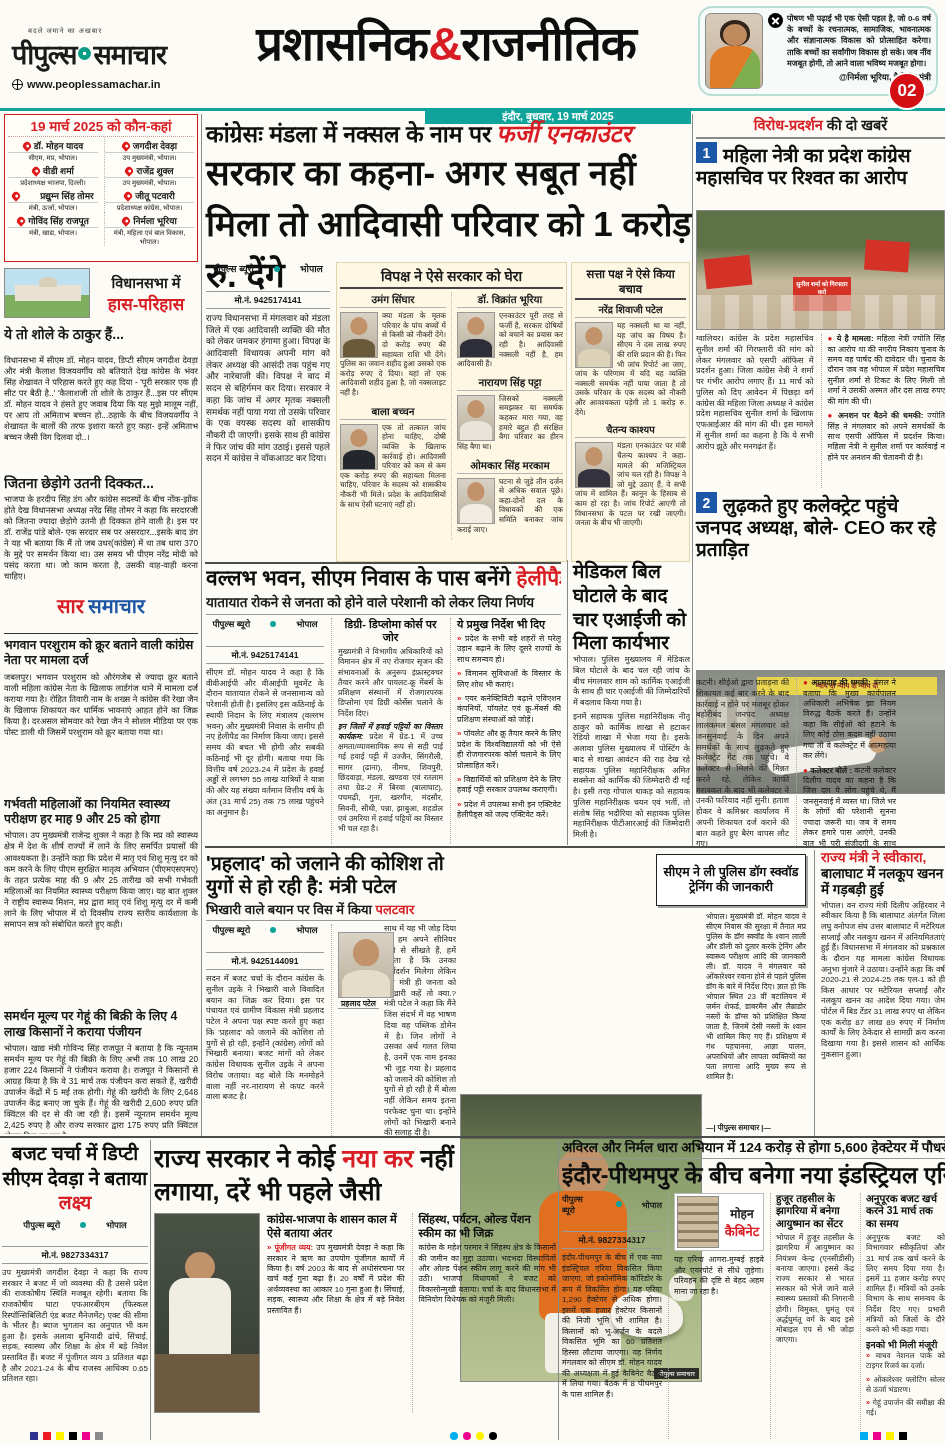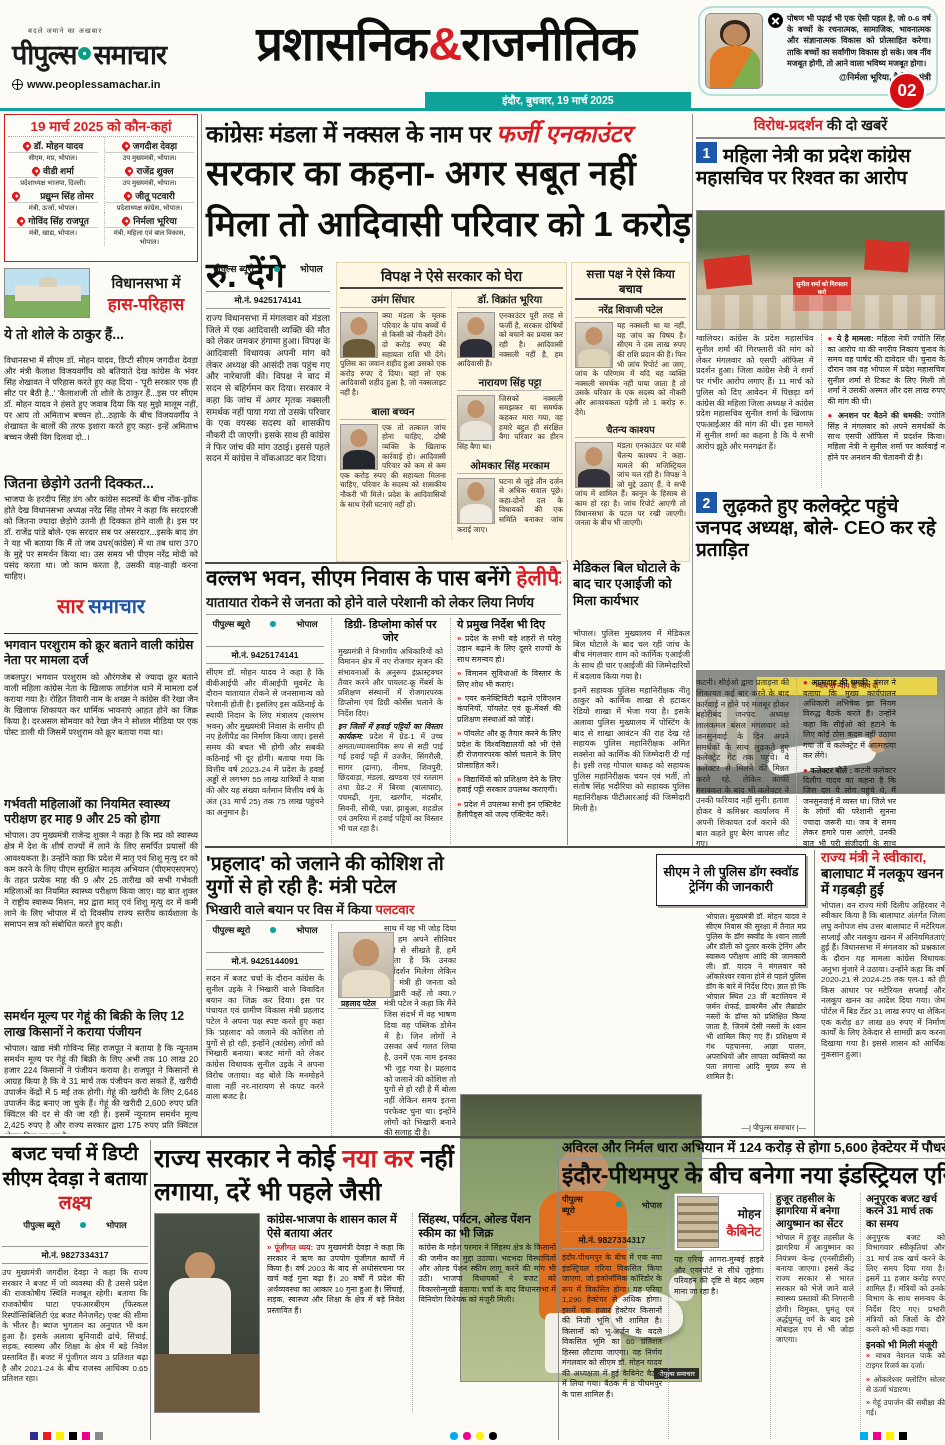--- a/index.html
+++ b/index.html
@@ -72,21 +72,21 @@
     <div style="flex:1">
       <div style="display:flex;gap:4px">
         <span class="xicon"></span>
         <div style="font-size:8px;line-height:1.4;text-align:justify;font-weight:600;color:#222">पोषण भी पढ़ाई भी एक ऐसी पहल है, जो 0-6 वर्ष के बच्चों के रचनात्मक, सामाजिक, भावनात्मक और संज्ञानात्मक विकास को प्रोत्साहित करेगा। ताकि बच्चों का सर्वांगीण विकास हो सके। जब नींव मजबूत होगी, तो आने वाला भविष्य मजबूत होगा।</div>
       </div>
       <div style="font-size:8.6px;font-weight:800;text-align:right;margin-top:2px">@निर्मला भूरिया, कैबिनेट मंत्री</div>
     </div>
   </div>
 
   <div class="abs" style="left:0;top:108px;width:945px;height:3px;background:#0fa39b"></div>
-  <div class="abs" style="left:425px;top:92px;width:266px;height:16px;background:#0fa39b;color:#fff;font-size:10.5px;font-weight:700;text-align:center;line-height:16px">इंदौर, बुधवार, 19 मार्च 2025</div>
+  <div class="abs" style="left:425px;top:108px;width:266px;height:16px;background:#0fa39b;color:#fff;font-size:10.5px;font-weight:700;text-align:center;line-height:16px">इंदौर, बुधवार, 19 मार्च 2025</div>
   <div class="abs" style="left:888px;top:72px;width:38px;height:38px;border-radius:50%;background:#d40f14;border:2.5px solid #fff;color:#fff;font-size:17px;font-weight:900;text-align:center;line-height:34px;z-index:6">02</div>
 
   <div class="abs" style="left:4px;top:114px;width:194px;height:148px;border:1.5px solid #d21a1a;padding:2px 3px;background:#fffdf8">
     <div class="red" style="font-size:13.5px;font-weight:900;text-align:center;border-bottom:1px dotted #c99;padding-bottom:1px">19 मार्च 2025 को कौन-कहां</div>
     <div style="display:grid;grid-template-columns:1fr 1fr;column-gap:6px">
       <div style="padding-top:2px">
           <div style="display:flex;gap:3px;align-items:center;justify-content:center">
             <span class="pin"></span>
             <b style="font-size:9px">डॉ. मोहन यादव</b>
           </div>
@@ -163,21 +163,21 @@
 
   <div class="abs" style="left:4px;top:592px;width:194px;height:542px;overflow:hidden">
     <div style="text-align:center;border-bottom:1.5px solid #333;padding-bottom:14px;margin-bottom:4px">
       <span class="red" style="font-size:20px;font-weight:900">सार</span>
       <span class="blue" style="font-size:20px;font-weight:900">समाचार</span>
     </div>
     <div style="font-size:12.3px;font-weight:900;line-height:1.25;margin:4px 0 3px">भगवान परशुराम को क्रूर बताने वाली कांग्रेस नेता पर मामला दर्ज</div>
     <div class="bd" style="height:118px">जबलपुर। भगवान परशुराम को औरंगजेब से ज्यादा क्रूर बताने वाली महिला कांग्रेस नेता के खिलाफ लार्डगंज थाने में मामला दर्ज कराया गया है। रोहित तिवारी नाम के शख्स ने कांग्रेस की रेखा जैन के खिलाफ शिकायत कर धार्मिक भावनाएं आहत होने का जिक्र किया है। दरअसल सोमवार को रेखा जैन ने सोशल मीडिया पर एक पोस्ट डाली थी जिसमें परशुराम को क्रूर बताया गया था।</div>
     <div style="font-size:12.3px;font-weight:900;line-height:1.25;margin:7px 0 3px">गर्भवती महिलाओं का नियमित स्वास्थ्य परीक्षण हर माह 9 और 25 को होगा</div>
     <div class="bd" style="height:172px">भोपाल। उप मुख्यमंत्री राजेन्द्र शुक्ल ने कहा है कि मप्र को स्वास्थ्य क्षेत्र में देश के शीर्ष राज्यों में लाने के लिए समर्पित प्रयासों की आवश्यकता है। उन्होंने कहा कि प्रदेश में मातृ एवं शिशु मृत्यु दर को कम करने के लिए पीएम सुरक्षित मातृत्व अभियान (पीएमएसएमए) के तहत प्रत्येक माह की 9 और 25 तारीख को सभी गर्भवती महिलाओं का नियमित स्वास्थ्य परीक्षण किया जाए। यह बात शुक्ल ने राष्ट्रीय स्वास्थ्य मिशन, मप्र द्वारा मातृ एवं शिशु मृत्यु दर में कमी लाने के लिए भोपाल में दो दिवसीय राज्य स्तरीय कार्यशाला के समापन सत्र को संबोधित करते हुए कही।</div>
-    <div style="font-size:12.3px;font-weight:900;line-height:1.25;margin:7px 0 3px">समर्थन मूल्य पर गेहूं की बिक्री के लिए 12 लाख किसानों ने कराया पंजीयन</div>
+    <div style="font-size:12.3px;font-weight:900;line-height:1.25;margin:7px 0 3px">समर्थन मूल्य पर गेहूं की बिक्री के लिए 4 लाख किसानों ने कराया पंजीयन</div>
     <div class="bd">भोपाल। खाद्य मंत्री गोविन्द सिंह राजपूत ने बताया है कि न्यूनतम समर्थन मूल्य पर गेहूं की बिक्री के लिए अभी तक 10 लाख 20 हजार 224 किसानों ने पंजीयन कराया है। राजपूत ने किसानों से आग्रह किया है कि वे 31 मार्च तक पंजीयन करा सकते हैं, खरीदी उपार्जन केंद्रों में 5 मई तक होगी। गेहूं की खरीदी के लिए 2,648 उपार्जन केंद्र बनाए जा चुके हैं। गेहूं की खरीदी 2,600 रुपए प्रति क्विंटल की दर से की जा रही है। इसमें न्यूनतम समर्थन मूल्य 2,425 रुपए है और राज्य सरकार द्वारा 175 रुपए प्रति क्विंटल बोनस दिया जा रहा है।</div>
   </div>
 
   <div class="vr" style="left:201px;top:114px;height:1022px"></div>
   <div class="vr" style="left:692px;top:114px;height:732px"></div>
 
   <div class="abs" style="left:206px;top:116px;width:486px">
     <span class="hl" style="font-size:23px">कांग्रेसः मंडला में नक्सल के नाम पर</span>
     <span class="red" style="font-size:24px;font-weight:900;font-style:italic">फर्जी एनकाउंटर</span>
   </div>
@@ -290,21 +290,21 @@
         <div class="bl"><span class="arr">»</span> <span>विमानन सुविधाओं के विस्तार के लिए शोध भी कराएं।</span></div>
         <div class="bl"><span class="arr">»</span> <span>एयर कनेक्टिविटी बढ़ाने एविएशन कंपनियों, पॉयलेट एवं क्रू-मेंबर्स की प्रशिक्षण संस्थाओं को जोड़ें।</span></div>
         <div class="bl"><span class="arr">»</span> <span>पॉयलेट और क्रू तैयार करने के लिए प्रदेश के विश्वविद्यालयों को भी ऐसे ही रोजगारपरक कोर्स चलाने के लिए प्रोत्साहित करें।</span></div>
         <div class="bl"><span class="arr">»</span> <span>विद्यार्थियों को प्रशिक्षण देने के लिए हवाई पट्टी सरकार उपलब्ध कराएगी।</span></div>
         <div class="bl"><span class="arr">»</span> <span>प्रदेश में उपलब्ध सभी इन एक्टिवेट हेलीपैड्स को जल्द एक्टिवेट करें।</span></div>
       </div>
     </div>
   </div>
 
   <div class="abs" style="left:567px;top:560px;width:123px;height:285px;border-left:1px solid #8a8a8a;padding-left:5px;overflow:hidden">
-    <div class="hl" style="font-size:13px;line-height:1.25;margin-bottom:20px">मेडिकल बिल घोटाले के बाद चार एआईजी को मिला कार्यभार</div>
+    <div class="hl" style="font-size:19px;line-height:1.25;margin-bottom:0">मेडिकल बिल घोटाले के बाद चार एआईजी को मिला कार्यभार</div>
     <div class="bd" style="font-size:8.1px">भोपाल। पुलिस मुख्यालय में मेडिकल बिल घोटाले के बाद चल रही जांच के बीच मंगलवार शाम को कार्मिक एआईजी के साथ ही चार एआईजी की जिम्मेदारियों में बदलाव किया गया है।</div>
     <div class="bd" style="font-size:8.1px;margin-top:3px">इनमें सहायक पुलिस महानिरीक्षक नीतू ठाकुर को कार्मिक शाखा से हटाकर रेडियो शाखा में भेजा गया है। इसके अलावा पुलिस मुख्यालय में पोस्टिंग के बाद से शाखा आवंटन की राह देख रहे सहायक पुलिस महानिरीक्षक अमित सक्सेना को कार्मिक की जिम्मेदारी दी गई है। इसी तरह गोपाल धाकड़ को सहायक पुलिस महानिरीक्षक चयन एवं भर्ती, तो संतोष सिंह भदौरिया को सहायक पुलिस महानिरीक्षक पीटीआरआई की जिम्मेदारी मिली है।</div>
   </div>
 
   <div class="abs" style="left:696px;top:114px;width:249px;text-align:center;font-size:14.5px;font-weight:900;border-bottom:2px solid #888;padding-bottom:3px">
     <span class="red">विरोध-प्रदर्शन</span> <span>की दो खबरें</span>
   </div>
 
   <div class="abs" style="left:696px;top:142px;width:249px">
     <span class="numbadge">1</span><span class="hl" style="font-size:19px">महिला नेत्री का प्रदेश कांग्रेस महासचिव पर रिश्वत का आरोप</span>
@@ -382,21 +382,21 @@
     <div class="abs" style="left:150px;top:196px;width:72px;height:46px;border-radius:50% 60% 40% 50%;background:#f5f3ec;box-shadow:0 4px 4px rgba(0,0,0,.25)"></div>
     <div class="abs" style="left:208px;top:178px;width:26px;height:28px;border-radius:50% 50% 40% 40%;background:#efece2"></div>
     <div class="caption-tag">पीपुल्स समाचार</div>
   </div>
 
   <div class="abs" style="left:656px;top:854px;width:150px;height:52px;background:#fff;border:1.5px solid #222;box-shadow:2px 2px 0 rgba(0,0,0,.35);display:flex;align-items:center;justify-content:center;text-align:center;z-index:4;padding:2px">
     <span class="hl" style="font-size:12.5px">सीएम ने ली पुलिस डॉग स्क्वॉड ट्रेनिंग की जानकारी</span>
   </div>
   <div class="abs" style="left:706px;top:912px;width:100px;height:226px;overflow:hidden">
     <div class="bd" style="font-size:7.5px;height:208px">भोपाल। मुख्यमंत्री डॉ. मोहन यादव ने सीएम निवास की सुरक्षा में तैनात मप्र पुलिस के डॉग स्क्वॉड के श्वान लाली और डॉली को दुलार करके ट्रेनिंग और स्वास्थ्य परीक्षण आदि की जानकारी ली। डॉ. यादव ने मंगलवार को ओंकारेश्वर रवाना होने से पहले पुलिस डॉग के बारे में निर्देश दिए। ज्ञात हो कि भोपाल स्थित 23 वीं बटालियन में जर्मन शेफर्ड, डाबरमैन और लैब्राडोर नस्लों के डॉग्स को प्रशिक्षित किया जाता है, जिनमें देसी नस्लों के श्वान भी शामिल किए गए हैं। प्रशिक्षण में गंध पहचानना, आज्ञा पालन, अपराधियों और लापता व्यक्तियों का पता लगाना आदि मुख्य रूप से शामिल है।</div>
-    <div style="font-size:7.4px;font-weight:400;text-align:right;margin-top:2px">—| <span>पीपुल्स समाचार</span> |—</div>
+    <div style="font-size:7.4px;font-weight:700;text-align:left;margin-top:2px">—| <span>पीपुल्स समाचार</span> |—</div>
   </div>
 
   <div class="abs" style="left:814px;top:850px;width:131px;height:288px;border-left:1px solid #8a8a8a;padding-left:6px;overflow:hidden">
     <div class="hl red" style="font-size:13.5px">राज्य मंत्री ने स्वीकारा,</div>
     <div class="hl" style="font-size:13.5px;margin-bottom:3px">बालाघाट में नलकूप खनन में गड़बड़ी हुई</div>
     <div class="bd" style="font-size:8px">भोपाल। वन राज्य मंत्री दिलीप अहिरवार ने स्वीकार किया है कि बालाघाट अंतर्गत जिला लघु वनोपज संघ उत्तर बालाघाट में मटेरियल सप्लाई और नलकूप खनन में अनियमितताएं हुई हैं। विधानसभा में मंगलवार को प्रश्नकाल के दौरान यह मामला कांग्रेस विधायक अनुभा मुंजारे ने उठाया। उन्होंने कहा कि वर्ष 2020-21 से 2024-25 तक एल-1 को ही किस आधार पर मटेरियल सप्लाई और नलकूप खनन का आदेश दिया गया। जेम पोर्टल में बिड टेंडर 31 लाख रुपए था लेकिन एक करोड़ 87 लाख 89 रुपए में निर्माण कार्यों के लिए ठेकेदार से सामग्री क्रय करना दिखाया गया है। इससे शासन को आर्थिक नुकसान हुआ।</div>
   </div>
 
   <div class="hr" style="left:0;top:1136px;width:945px"></div>
 
@@ -447,21 +447,21 @@
             <span>पीपुल्स ब्यूरो</span>
             <span class="tdot"></span>
             <span>भोपाल</span>
           </div>
         <div class="phone">मो.नं. 9827334317</div>
         <div class="bd" style="font-size:7.9px;height:192px">इंदौर-पीथमपुर के बीच में एक नया इंडस्ट्रियल एरिया विकसित किया जाएगा, जो इकोनॉमिक कॉरिडोर के रूप में विकसित होगा। यह एरिया 1,290 हेक्टेयर से अधिक होगा। इसमें एक हजार हेक्टेयर किसानों की निजी भूमि भी शामिल है। किसानों को भू-अर्जन के बदले विकसित भूमि का 60 प्रतिशत हिस्सा लौटाया जाएगा। यह निर्णय मंगलवार को सीएम डॉ. मोहन यादव की अध्यक्षता में हुई कैबिनेट बैठक में लिया गया। बैठक में 8 पीथमपुर के पास शामिल हैं।</div>
       </div>
       <div style="flex:0 0 96px;border-left:1px dotted #aaa;padding-left:5px">
         <div style="display:flex;gap:4px;align-items:center;border:1px solid #bbb;padding:2px;background:#fff">
           <div class="photo winds" style="width:42px;height:52px"></div>
-          <div style="text-align:right;flex:1">
+          <div style="text-align:center;flex:1">
             <div style="font-size:12px;font-weight:900">मोहन</div>
             <div class="red" style="font-size:13px;font-weight:900">कैबिनेट</div>
           </div>
         </div>
         <div class="bd" style="font-size:7.9px;margin-top:4px">यह एरिया आगरा-मुम्बई हाइवे और एयरपोर्ट से सीधे जुड़ेगा। परिवहन की दृष्टि से बेहद अहम माना जा रहा है।</div>
       </div>
       <div style="flex:0 0 84px;border-left:1px dotted #aaa;padding-left:5px">
         <div class="colhead" style="text-align:left;font-size:10.3px">हुजूर तहसील के झागरिया में बनेगा आयुष्मान का सेंटर</div>
         <div class="bd" style="font-size:7.7px">भोपाल में हुजूर तहसील के झागरिया में आयुष्मान का नियंत्रण केन्द्र (एनसीडीसी) बनाया जाएगा। इससे केंद्र राज्य सरकार से भारत सरकार को भेजे जाने वाले स्वास्थ्य प्रस्तावों की निगरानी होगी। विमुक्त, घुमंतू एवं अर्द्धघुमंतू वर्ग के बाद इसे मोबाइल एप से भी जोड़ा जाएगा।</div>
       </div>

